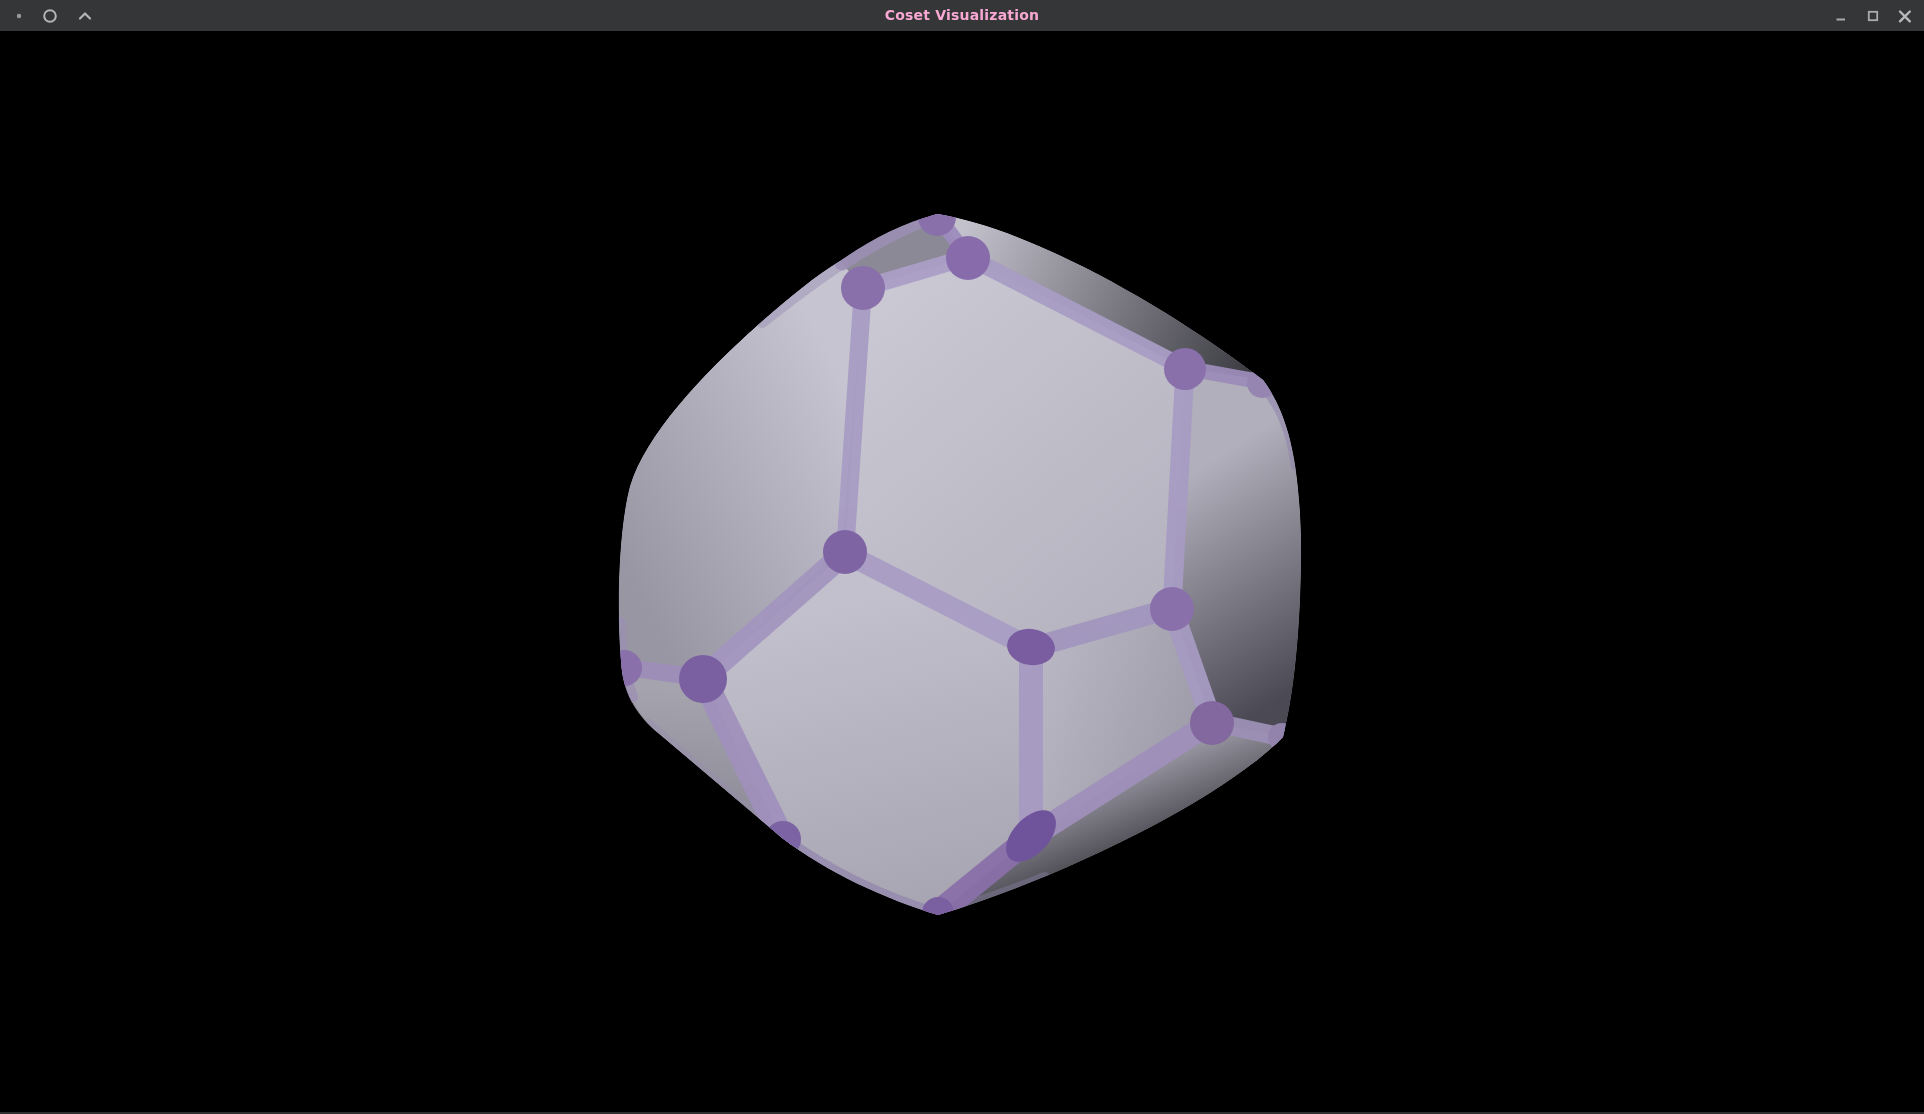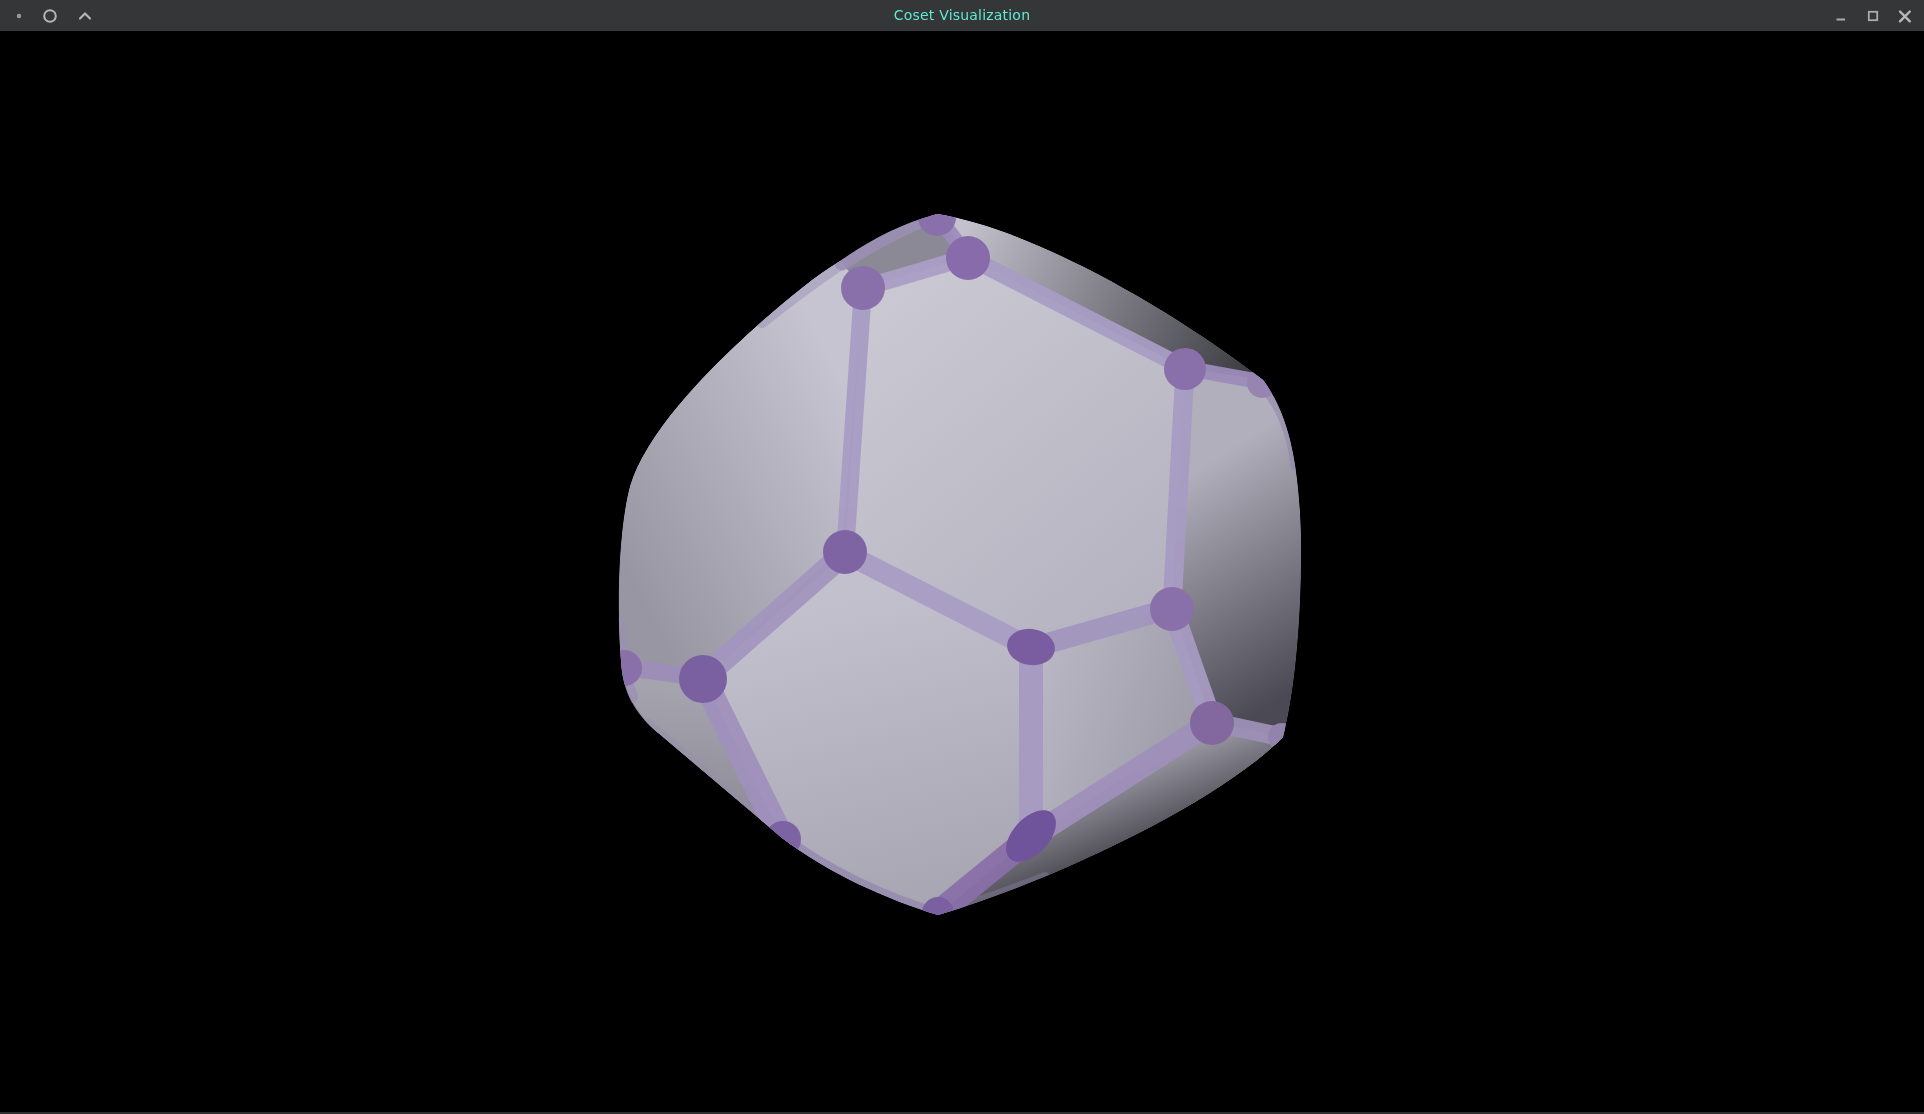--- a/index.html
+++ b/index.html
@@ -3,21 +3,21 @@
 <meta charset="utf-8">
 <title>Coset Visualization</title>
 <style>
   html,body{margin:0;padding:0;background:#000;}
   .window{position:relative;width:1924px;height:1114px;background:#000;overflow:hidden;
           font-family:"DejaVu Sans","Liberation Sans",sans-serif;}
   .titlebar{position:absolute;top:0;left:0;width:100%;height:31px;background:#353637;
             display:flex;align-items:center;z-index:5;}
   .tb-left{display:flex;align-items:center;padding-left:15px;gap:19px;z-index:2;}
   .tb-title{position:absolute;left:0;right:0;top:0;height:31px;line-height:31px;text-align:center;
-            font-size:14px;font-weight:normal;color:#5eead4;letter-spacing:0.2px;pointer-events:none;}
+            font-size:14px;font-weight:bold;color:#f9a8d4;letter-spacing:0.2px;pointer-events:none;}
   .tb-right{margin-left:auto;display:flex;align-items:center;gap:16px;padding-right:11px;z-index:2;}
   .tb-icon{display:inline-flex;align-items:center;justify-content:center;width:16px;height:16px;}
   .tb-icon.small{width:8px;}
   .scene{position:absolute;top:31px;left:0;width:1924px;height:1081px;display:block;background:#000;}
   .bottom-border{position:absolute;bottom:0;left:0;width:100%;height:2px;background:#2f2f30;z-index:6;}
 </style>
 </head>
 <body>
 
 <div class="window">

